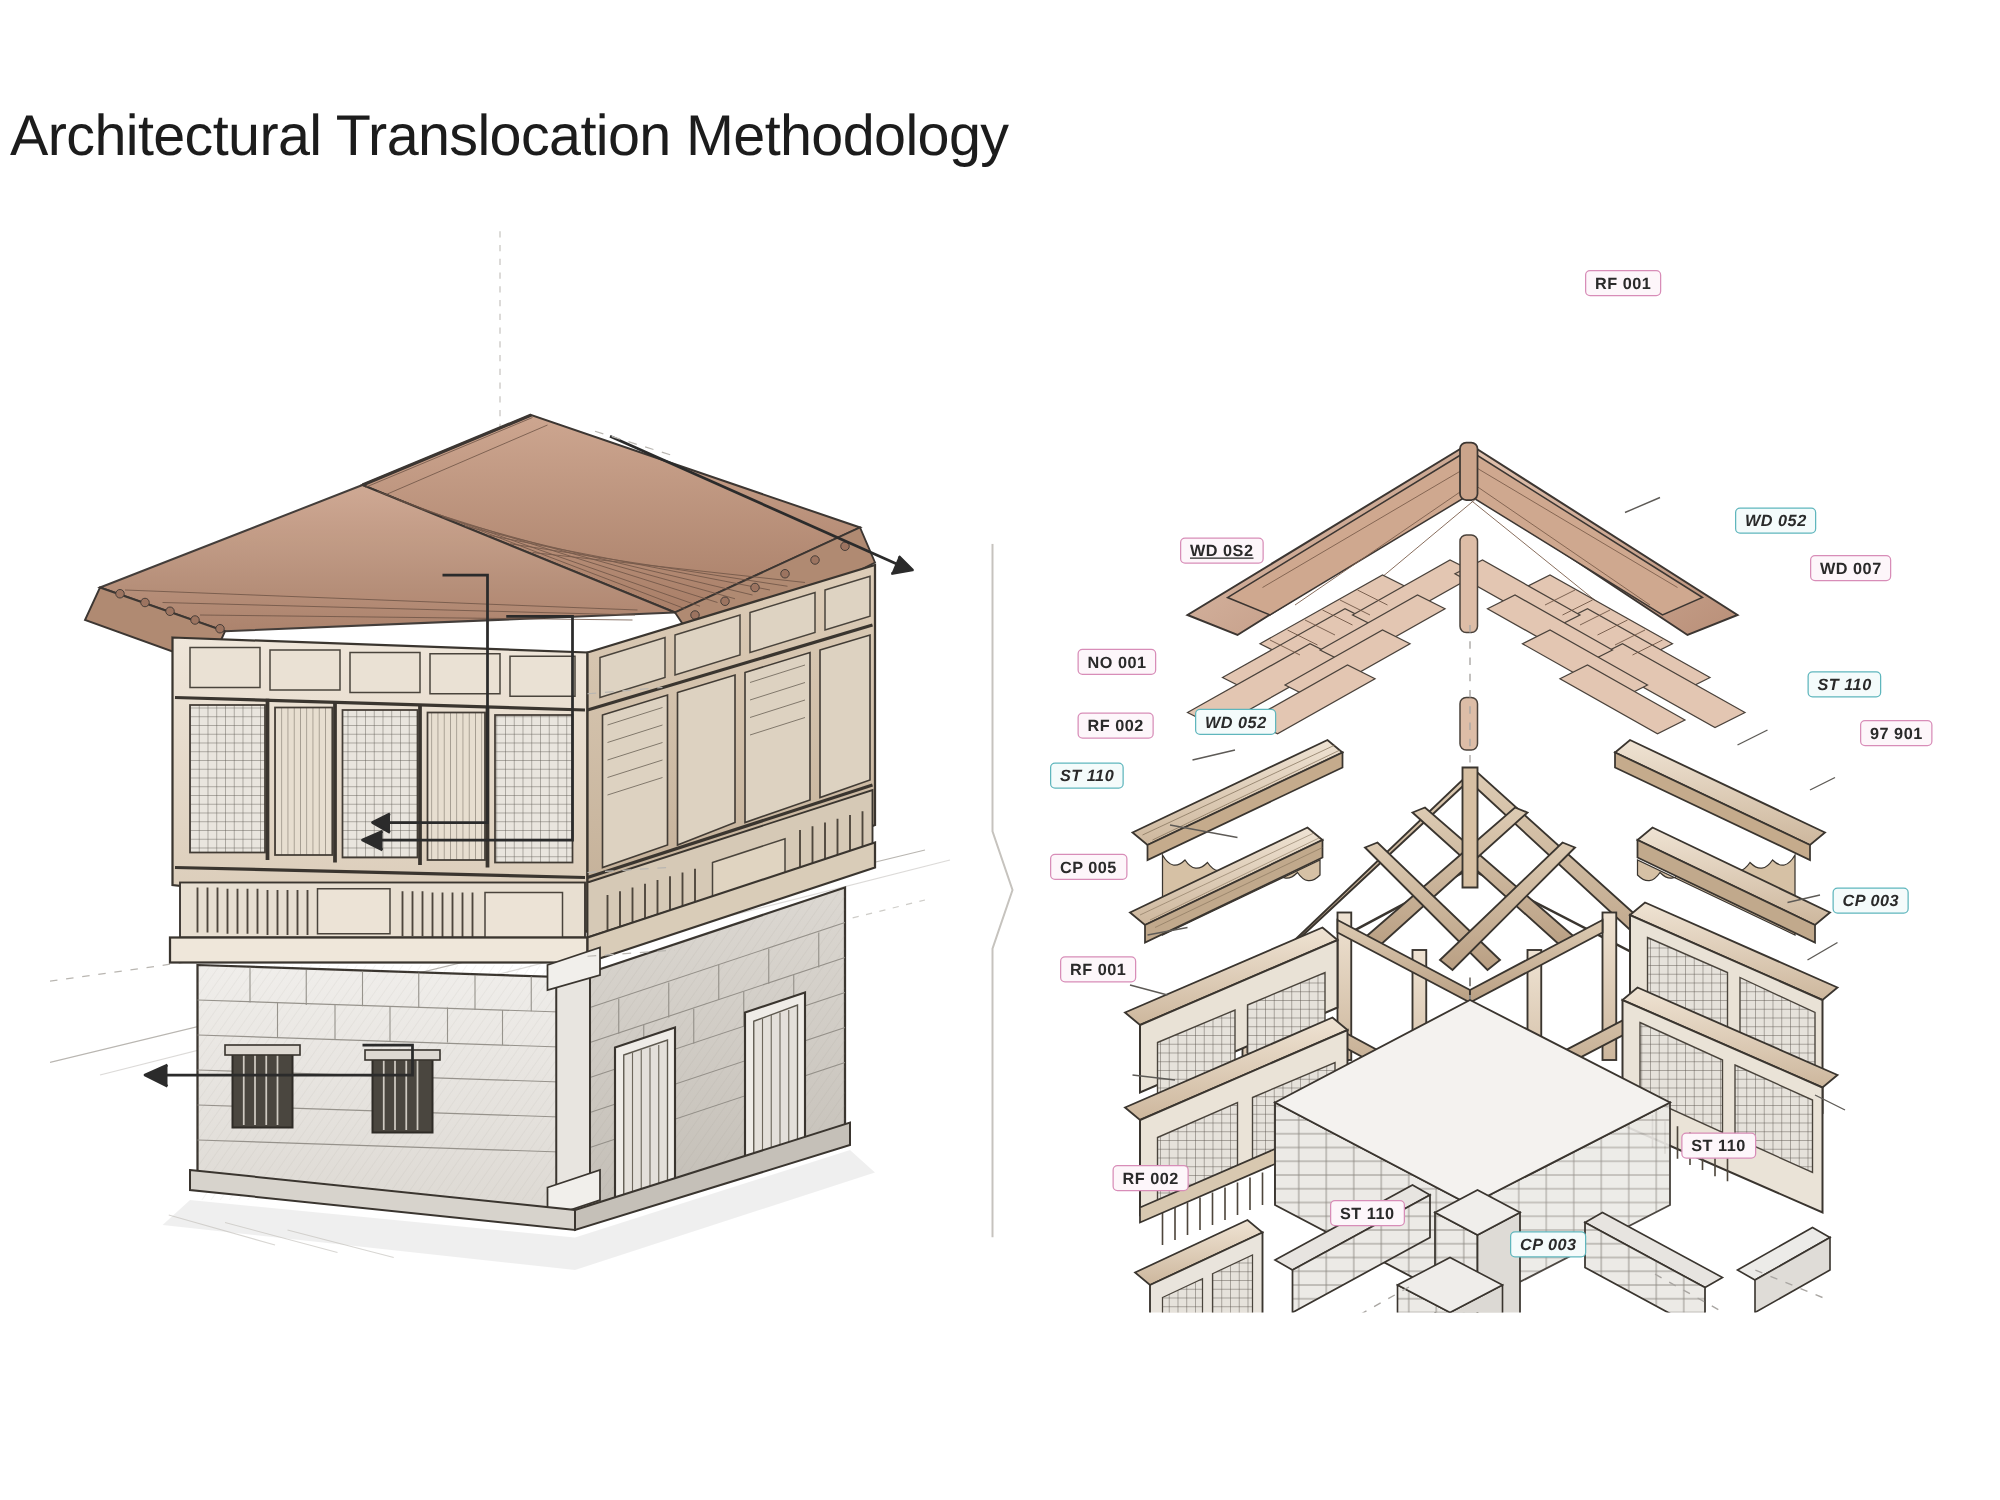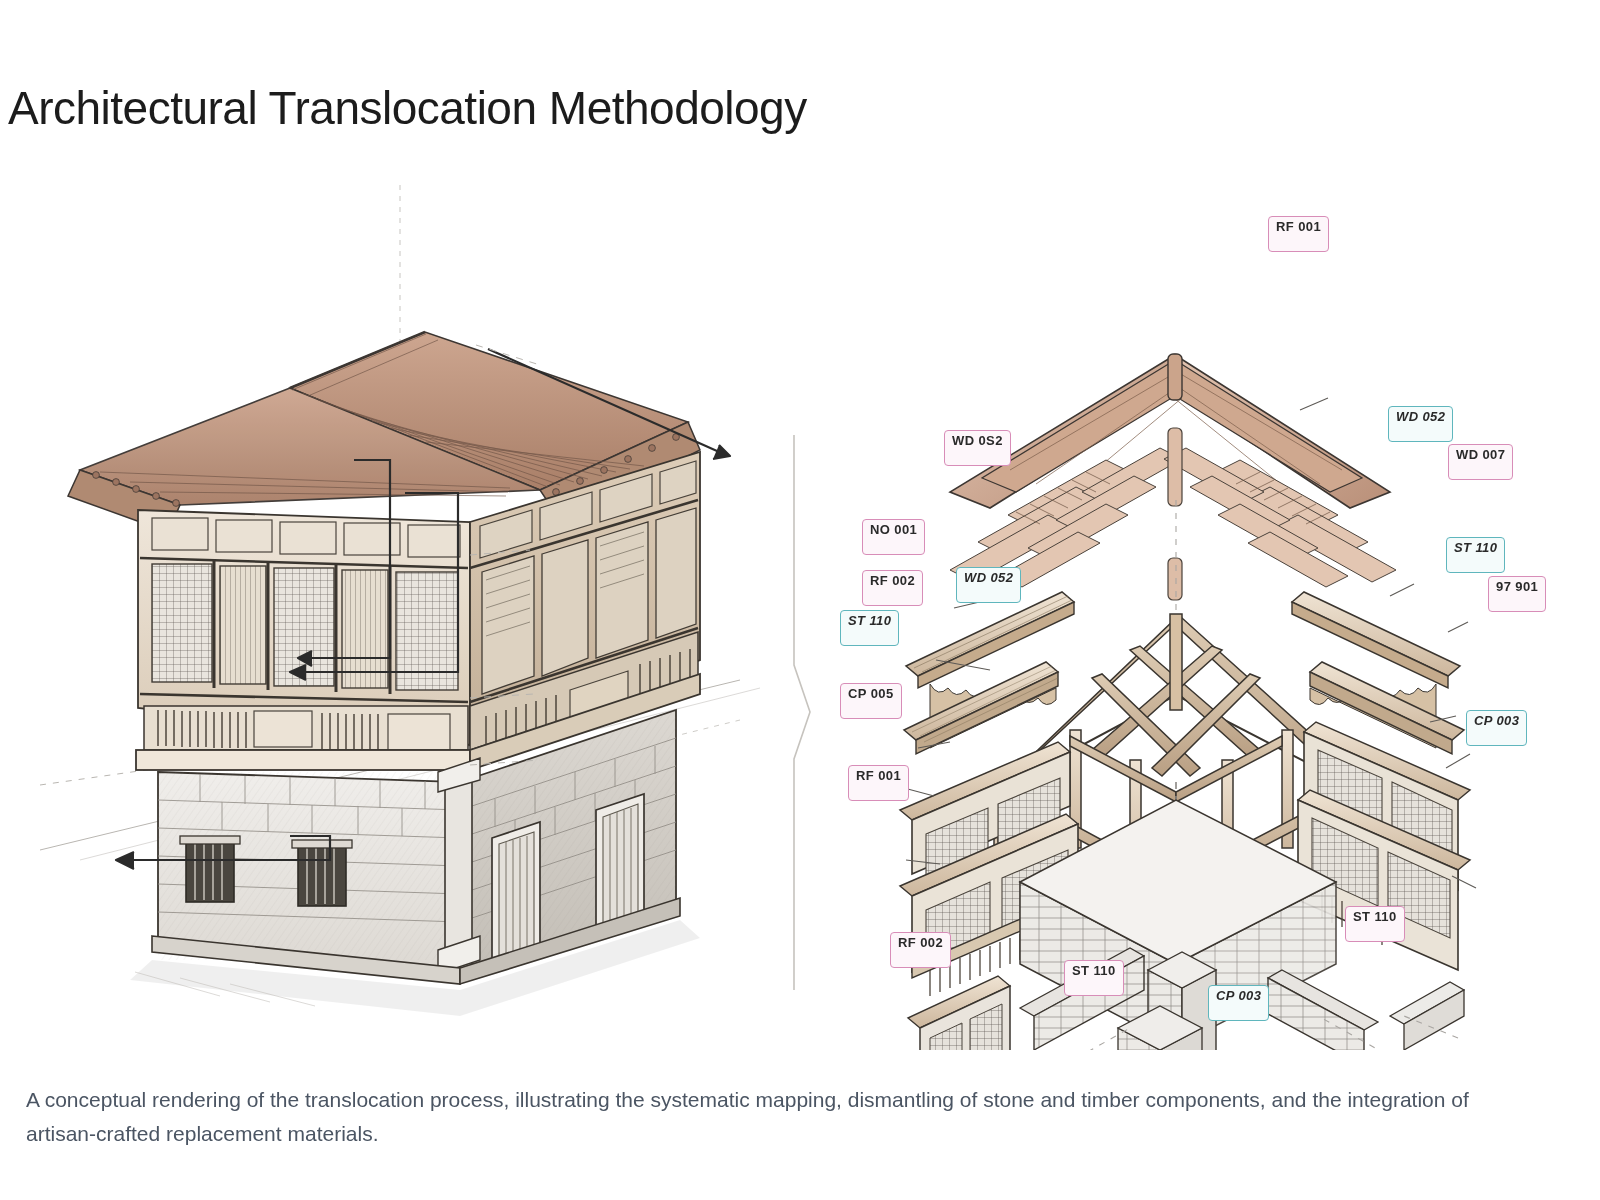--- a/index.html
+++ b/index.html
@@ -55,21 +55,21 @@
 
   
   .tag {
     position: absolute;
     font-size: 13px;
     font-weight: 700;
     letter-spacing: 0.4px;
     color: #2a2a2a;
     background: #ffffff;
     border-radius: 4px;
-    padding: 3px 7px 18px 7px;
+    padding: 3px 7px 3px 7px;
     white-space: nowrap;
     line-height: 1;
     box-sizing: border-box;
   }
   .tag.pink   { border: 1.6px solid #d88db8; background: #fdf6fa; }
   .tag.teal   { border: 1.6px solid #5fb6bd; background: #f4fbfb; font-style: italic; }
 
   
   .caption {
     position: absolute;
@@ -604,35 +604,34 @@
       <g stroke="#a9a6a2" stroke-width="1.1" stroke-dasharray="6 7" fill="none">
         <path d="M190 920 L300 858"></path>
         <path d="M556 884 L488 846"></path>
         <path d="M628 868 L574 846"></path>
         <path d="M346 330 L346 440"></path>
       </g>
     </svg>
 
     <div id="tag-layer">
         <div class="tag pink" style="left: 1268px; top: 56px;">RF 001</div>
-        <div class="tag pink" style="left: 944px; top: 270px;">WD 0S2</div>
+        <div class="tag pink" style="left: 944px; top: 270px; text-decoration: underline;">WD 0S2</div>
         <div class="tag pink" style="left: 862px; top: 323px; margin-top: 36px;">NO 001</div>
         <div class="tag pink" style="left: 862px; top: 410px;">RF 002</div>
         <div class="tag teal" style="left: 956px; top: 407px;">WD 052</div>
         <div class="tag teal" style="left: 840px; top: 450px;">ST 110</div>
         <div class="tag pink" style="left: 840px; top: 523px;">CP 005</div>
         <div class="tag pink" style="left: 848px; top: 605px;">RF 001</div>
         <div class="tag teal" style="left: 1388px; top: 246px;">WD 052</div>
         <div class="tag pink" style="left: 1448px; top: 284px;">WD 007</div>
         <div class="tag teal" style="left: 1446px; top: 377px;">ST 110</div>
         <div class="tag pink" style="left: 1460px; top: 416px; margin-left: 28px;">97 901</div>
         <div class="tag teal" style="left: 1466px; top: 550px;">CP 003</div>
         <div class="tag pink" style="left: 1345px; top: 746px;">ST 110</div>
         <div class="tag pink" style="left: 890px; top: 772px;">RF 002</div>
         <div class="tag pink" style="left: 1064px; top: 800px;">ST 110</div>
         <div class="tag teal" style="left: 1208px; top: 825px;">CP 003</div>
       </div>
 
   </div>
 
-  <p class="caption">A conceptual rendering of the translocation process, illustrating the systematic mapping, dismantling of stone and timber components, and the integration of artisan-crafted replacement materials.</p>
 
 </div>
 
 </body></html>

